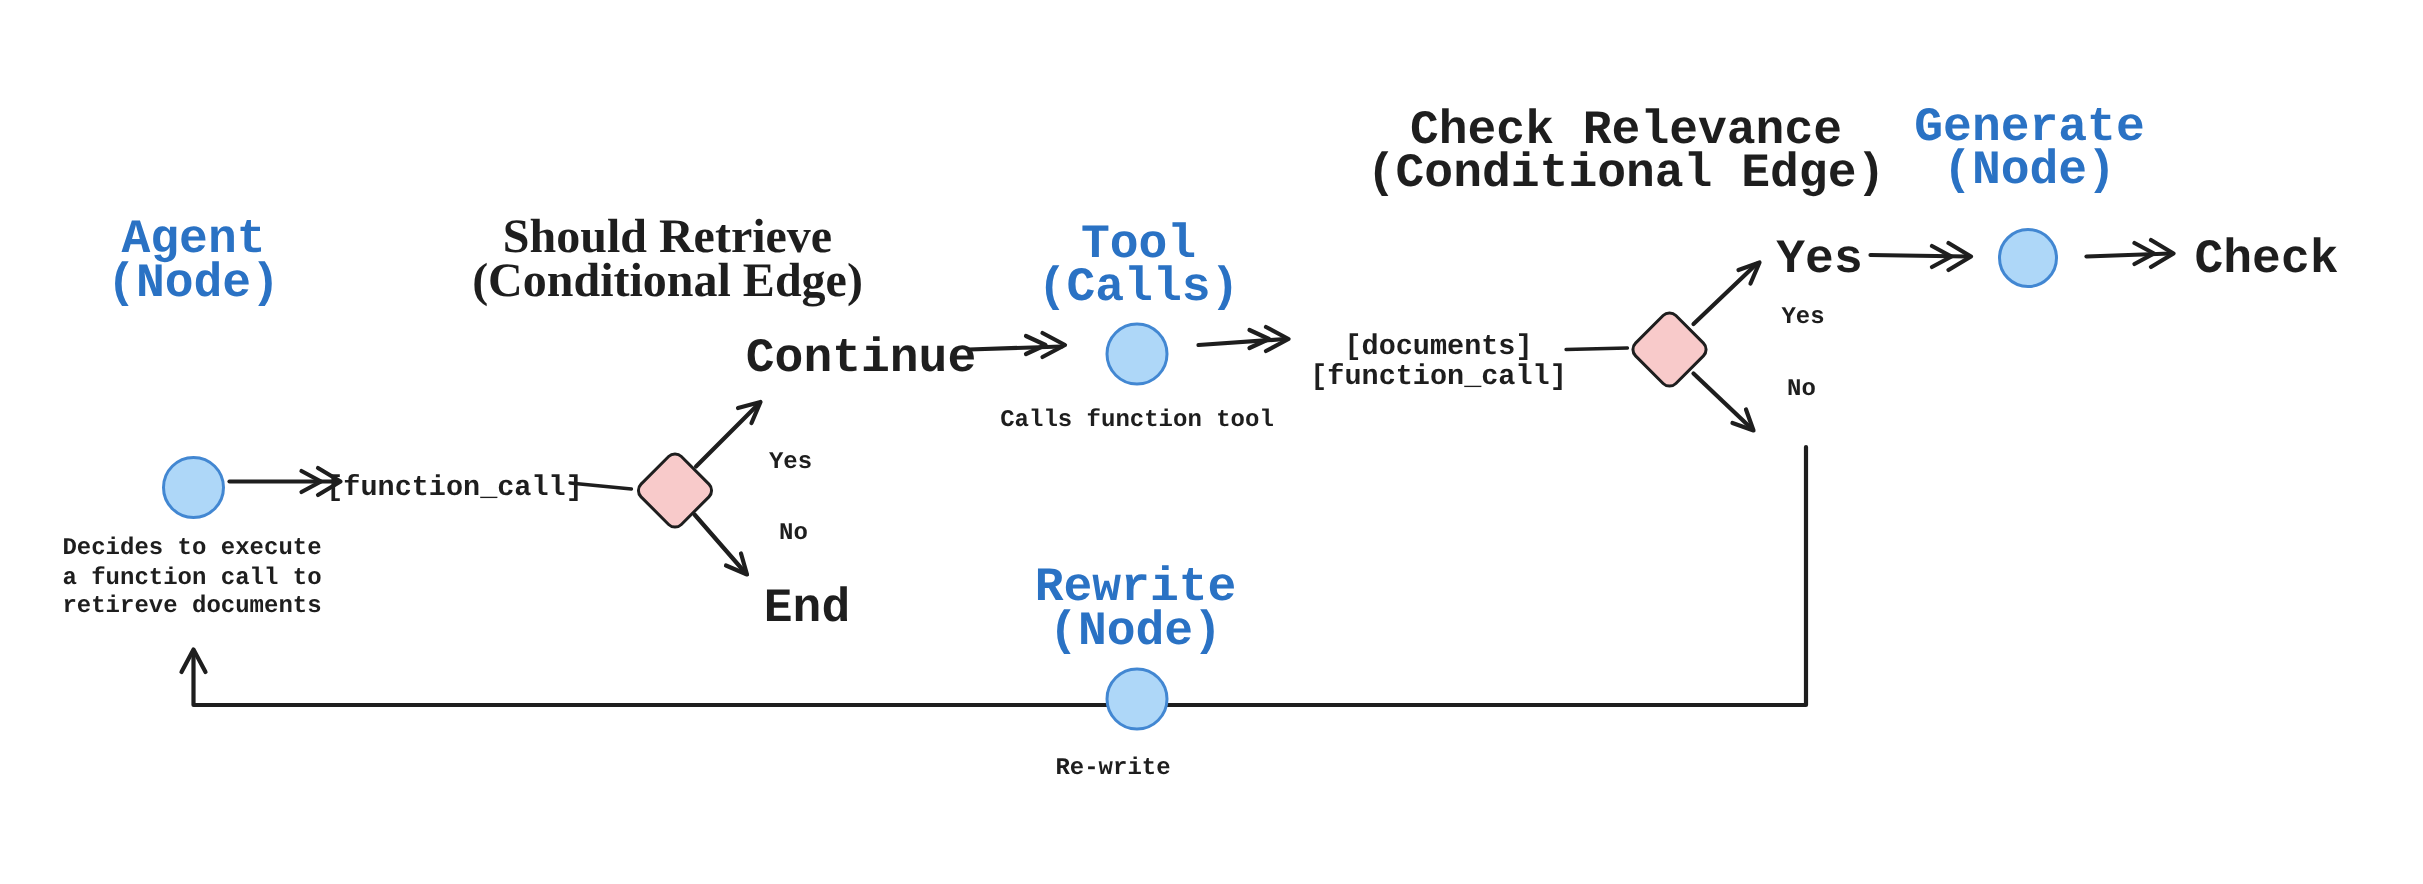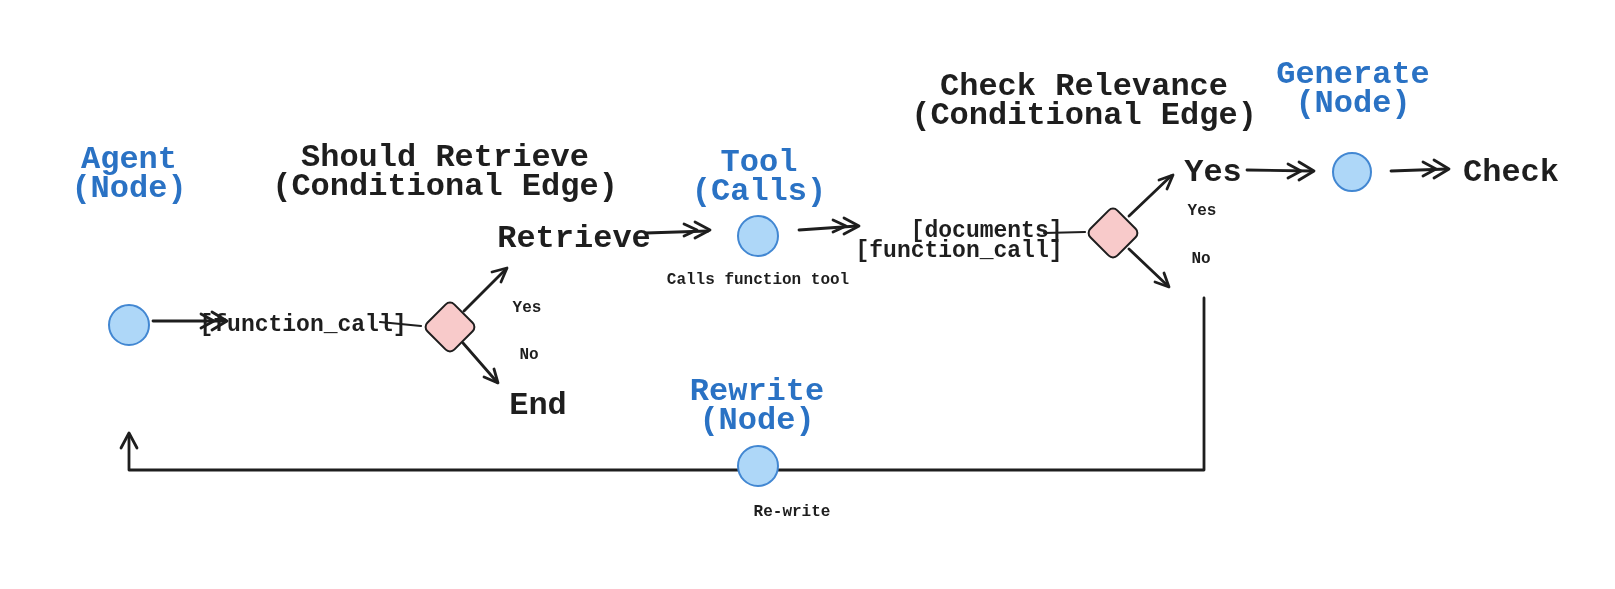--- a/index.html
+++ b/index.html
@@ -13,21 +13,21 @@
   .txt{
     position:absolute;
     font-family:"Liberation Mono","DejaVu Sans Mono",monospace;
     font-weight:700;
     color:var(--text,#1e1e1e);
     white-space:pre;
     text-align:center;
     transform:translateX(-50%);
   }
   .big{font-size:32px;line-height:29px;}
-  .mid{font-size:23px;line-height:20px;text-align:right;}
+  .mid{font-size:19px;line-height:20px;}
   .small{font-size:16px;line-height:19.5px;}
   .blue{color:var(--blue,#2a72c4);}
   .node-circle{
     position:absolute;
     box-sizing:border-box;
     border-radius:50%;
     background:var(--nodeFill,#aed7f8);
     border:2.5px solid var(--nodeStroke,#4287d2);
   }
   .diamond{
@@ -106,37 +106,40 @@
   <div class="diamond" style="left:430px;top:307px;"></div>
   <div class="node-circle" style="left:737px;top:215px;width:42px;height:42px;"></div>
   <div class="diamond" style="left:1093px;top:213px;"></div>
   <div class="node-circle" style="left:1332px;top:152px;width:40px;height:40px;"></div>
   <div class="node-circle" style="left:737px;top:445px;width:42px;height:42px;"></div>
 
   <div class="txt big blue" style="left:129px;top:145px;">Agent
 (Node)</div>
   <div class="txt big blue" style="left:759px;top:148px;">Tool
 (Calls)</div>
-  <div class="txt big blue" style="left:1353px;top:60px;">Generate
+  <div class="txt big blue" style="left:1353px;top:70px;">Generate
 (Node)</div>
   <div class="txt big blue" style="left:757px;top:377px;text-align:center;">Rewrite
 (Node)</div>
 
-  <div class="txt big" style="left:445px;top:143px;">Should Retrieve
+  <div class="txt big" style="left:445px;top:143px;font-family:Liberation Serif, serif;">Should Retrieve
 (Conditional Edge)</div>
   <div class="txt big" style="left:1084px;top:72px;">Check Relevance
 (Conditional Edge)</div>
 
+  <div class="txt small" style="left:128px;top:356px;">Decides to execute
+a function call to
+retireve documents</div>
   <div class="txt mid" style="left:303px;top:315px;">[function_call]</div>
   <div class="txt small" style="left:527px;top:299px;">Yes</div>
   <div class="txt small" style="left:529px;top:346px;">No</div>
   <div class="txt big" style="left:538px;top:391px;">End</div>
-  <div class="txt big" style="left:574px;top:224px;">Retrieve</div>
+  <div class="txt big" style="left:574px;top:224px;">Continue</div>
   <div class="txt small" style="left:758px;top:271px;">Calls function tool</div>
   <div class="txt mid" style="left:959px;top:221px;">[documents]
 [function_call]</div>
   <div class="txt big" style="left:1213px;top:158px;">Yes</div>
   <div class="txt small" style="left:1202px;top:202px;">Yes</div>
   <div class="txt small" style="left:1201px;top:250px;">No</div>
   <div class="txt big" style="left:1511px;top:158px;">Check</div>
-  <div class="txt small" style="left:792px;top:503px;">Re-write</div>
+  <div class="txt small" style="left:742px;top:503px;">Re-write</div>
 
 </div>
 
 </body></html>

